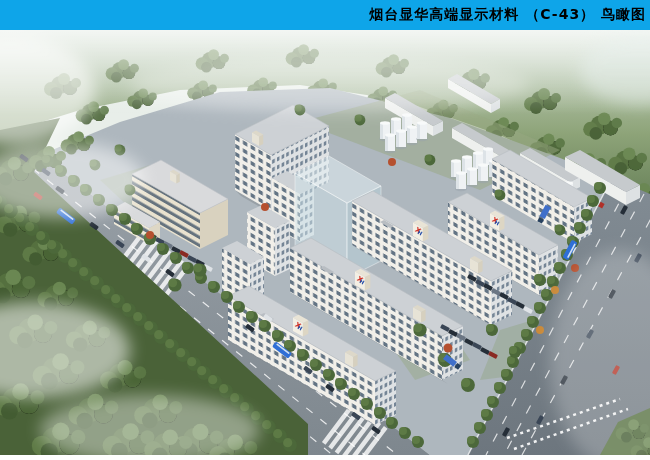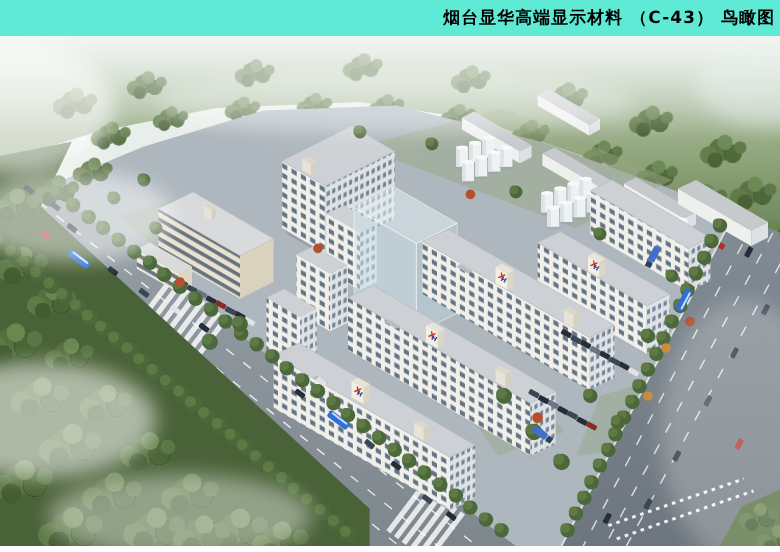--- a/index.html
+++ b/index.html
@@ -1,18 +1,18 @@
 <!DOCTYPE html>
 <html><head>
 <meta charset="utf-8">
 <style>
   html,body{margin:0;padding:0;background:#ffffff;}
   #stage{position:relative;width:650px;height:460px;background:#ffffff;overflow:hidden;
          font-family:"DejaVu Sans","Liberation Sans",sans-serif;}
-  #titlebar{position:absolute;top:0;left:0;width:650px;height:30px;background:#5eead4;
+  #titlebar{position:absolute;top:0;left:0;width:650px;height:30px;background:#0ea5e9;
             display:flex;align-items:center;justify-content:flex-end;}
   #titlebar .t{font-size:14px;font-weight:bold;color:#000;letter-spacing:1px;padding-right:4px;white-space:nowrap;}
   #render{position:absolute;top:30px;left:0;}
 </style>
 </head>
 <body>
 
 <div id="stage">
   <div id="titlebar">
     <span class="t">烟台显华高端显示材料 （C-43） 鸟瞰图</span>

